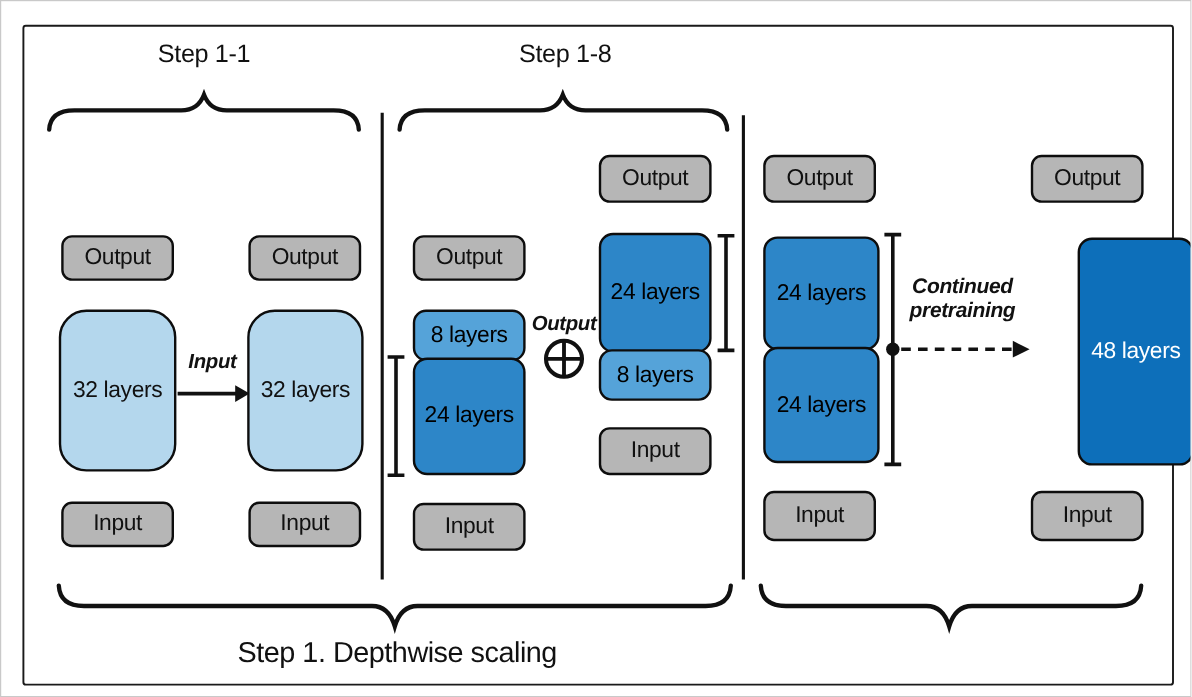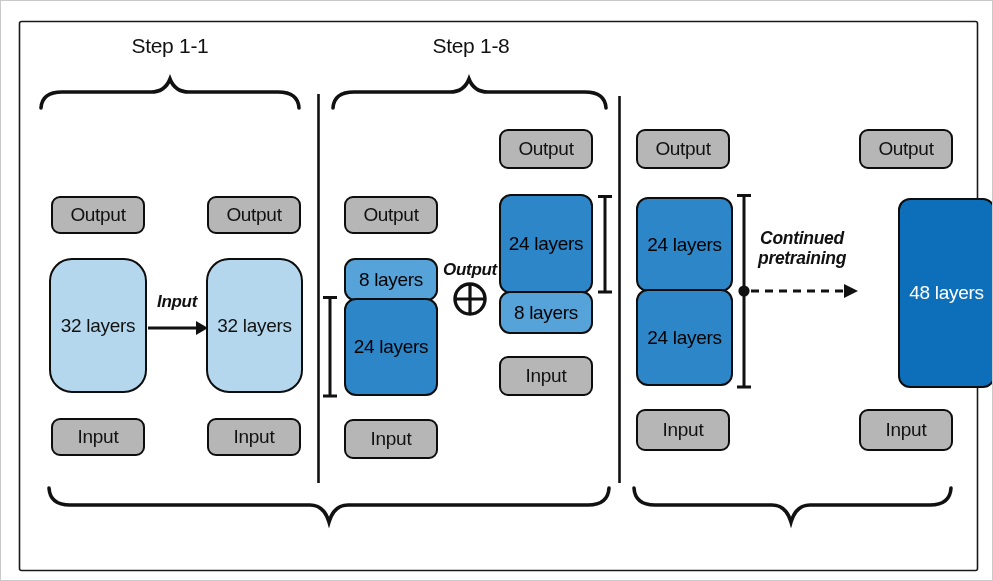--- a/index.html
+++ b/index.html
@@ -89,14 +89,15 @@
   <div class="box gray" style="left:635px;top:128px;width:94px;height:40px">Output</div>
   <div class="box bb" style="left:635px;top:196px;width:97px;height:95px">24 layers</div>
   <div class="box bb" style="left:635px;top:288px;width:97px;height:97px">24 layers</div>
   <div class="box gray" style="left:635px;top:408px;width:94px;height:42px">Input</div>
   <div class="lbl ital arrowlbl" style="left:801px;top:228px">Continued pretraining</div>
 
   <div class="box gray" style="left:858px;top:128px;width:94px;height:40px">Output</div>
   <div class="box db" style="left:857px;top:197px;width:97px;height:190px">48 layers</div>
   <div class="box gray" style="left:858px;top:408px;width:94px;height:42px">Input</div>
 
+  <div class="lbl caption" style="left:330px;top:530px">Step 1. Depthwise scaling</div>
 
 </div>
 
 </body></html>

